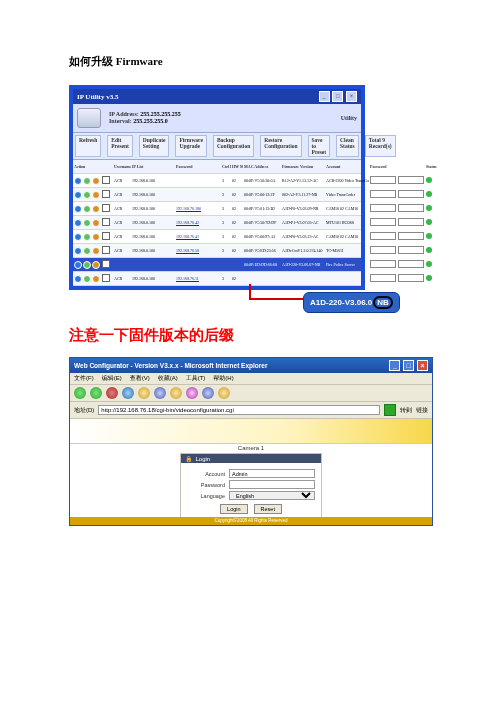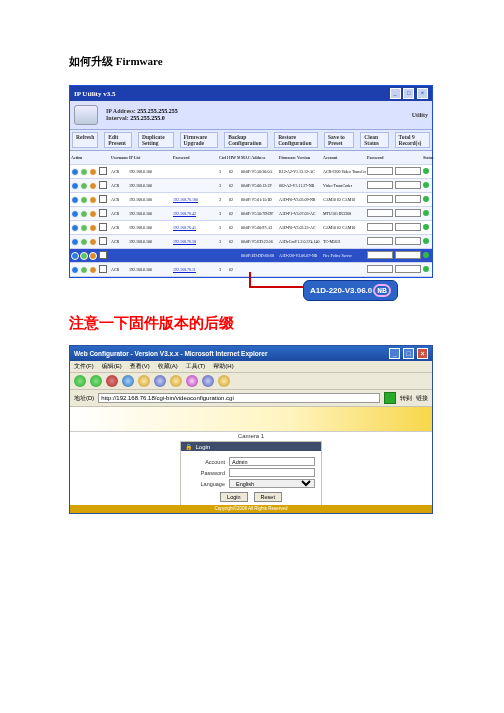--- a/index.html
+++ b/index.html
@@ -25,23 +25,23 @@
     margin: 14px 0 6px 0;
   }
   .red-note {
     color: #ff0000;
     font-size: 15px;
     font-weight: bold;
     margin: 8px 0 12px 0;
   }
   
   .utility {
-    width: 364px;
+    width: 296px;
     background: #e1e9ff;
-    border: 1px solid #1d4ed8;
+    border: 4px solid #1d4ed8;
     box-sizing: border-box;
     font-size: 6px;
     color: #000;
   }
   .title-bar {
     background: #1d3fad;
     color: #fff;
     font-weight: bold;
     padding: 2px 4px;
     display: flex;
@@ -168,21 +168,21 @@
   .callout-box {
     position:absolute; left:234px; top:8px;
     background:#2b63c7;
     color:#fff; font-weight:bold;
     font-size:8px; padding:3px 6px;
     border:1px solid #103a90;
     border-radius:6px;
     font-family:Tahoma,sans-serif;
   }
   .callout-box .ring {
-    display:inline-block; border:2px solid #f0abfc; border-radius:7px; padding:0 2px; margin-left:1px;font-family:Liberation Mono, monospace;
+    display:inline-block; border:2px solid #000000; border-radius:7px; padding:0 2px; margin-left:1px;
   }
 
   
   .ie-window {
     width:364px;
     background:#ece9d8;
     border:1px solid #2b4fa3;
     box-sizing:border-box;
     font-family:Tahoma, Arial, sans-serif;
     font-size:6px;

